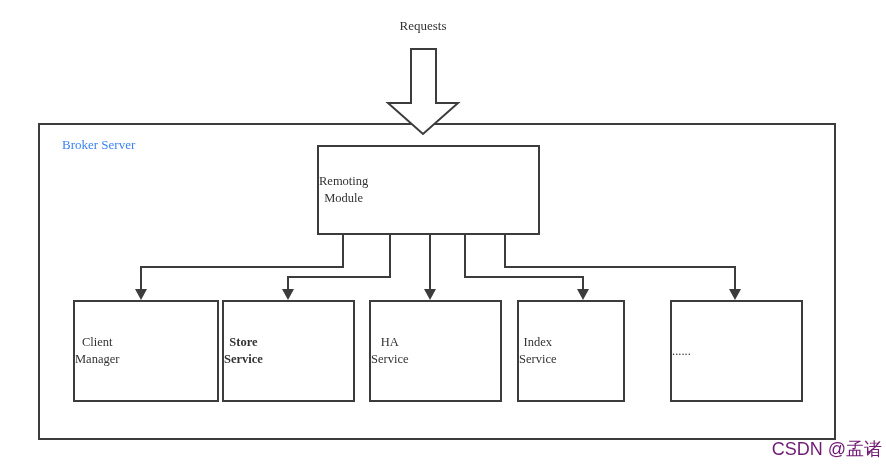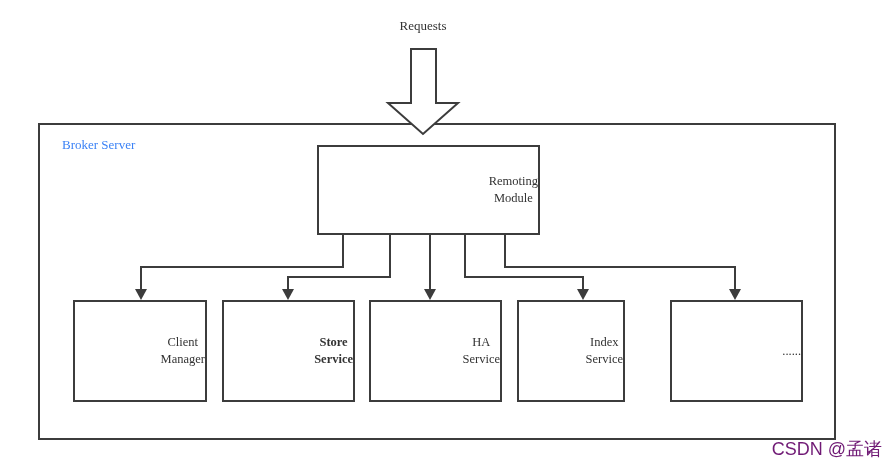--- a/index.html
+++ b/index.html
@@ -48,30 +48,30 @@
     z-index: 2;
     pointer-events: none;
   }
   .node {
     position: absolute;
     border: 2px solid #3c3c3c;
     box-sizing: border-box;
     background: #ffffff;
     display: flex;
     align-items: center;
-    justify-content: flex-end;
+    justify-content: flex-start;
     text-align: center;
     font-size: 12.5px;
     line-height: 1.35;
     color: #333333;
     white-space: pre-line;
     z-index: 3;
   }
   .node.remoting { left: 317px; top: 145px; width: 223px; height: 90px; }
-  .node.child   { top: 300px; height: 102px; width: 134px; }
+  .node.child   { top: 300px; height: 102px; width: 146px; }
   .node.child1  { left: 73px; }
   .node.child2  { left: 222px; width: 133px; font-weight: bold; }
   .node.child3  { left: 369px; width: 133px; }
   .node.child4  { left: 517px; width: 108px; }
   .node.child5  { left: 670px; width: 133px; }
   .watermark {
     position: absolute;
     right: 4px;
     top: 437px;
     font-family: "Liberation Sans", sans-serif;

